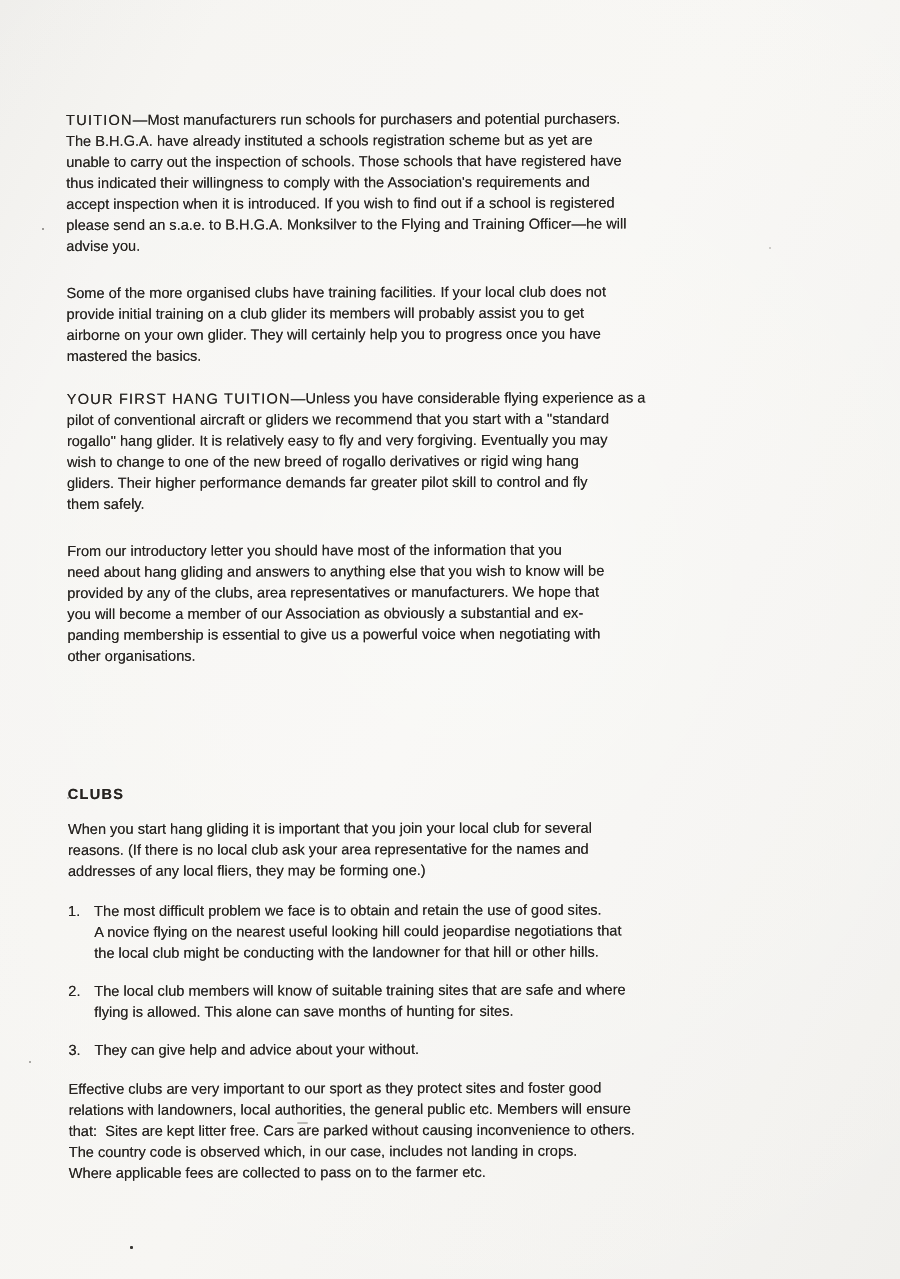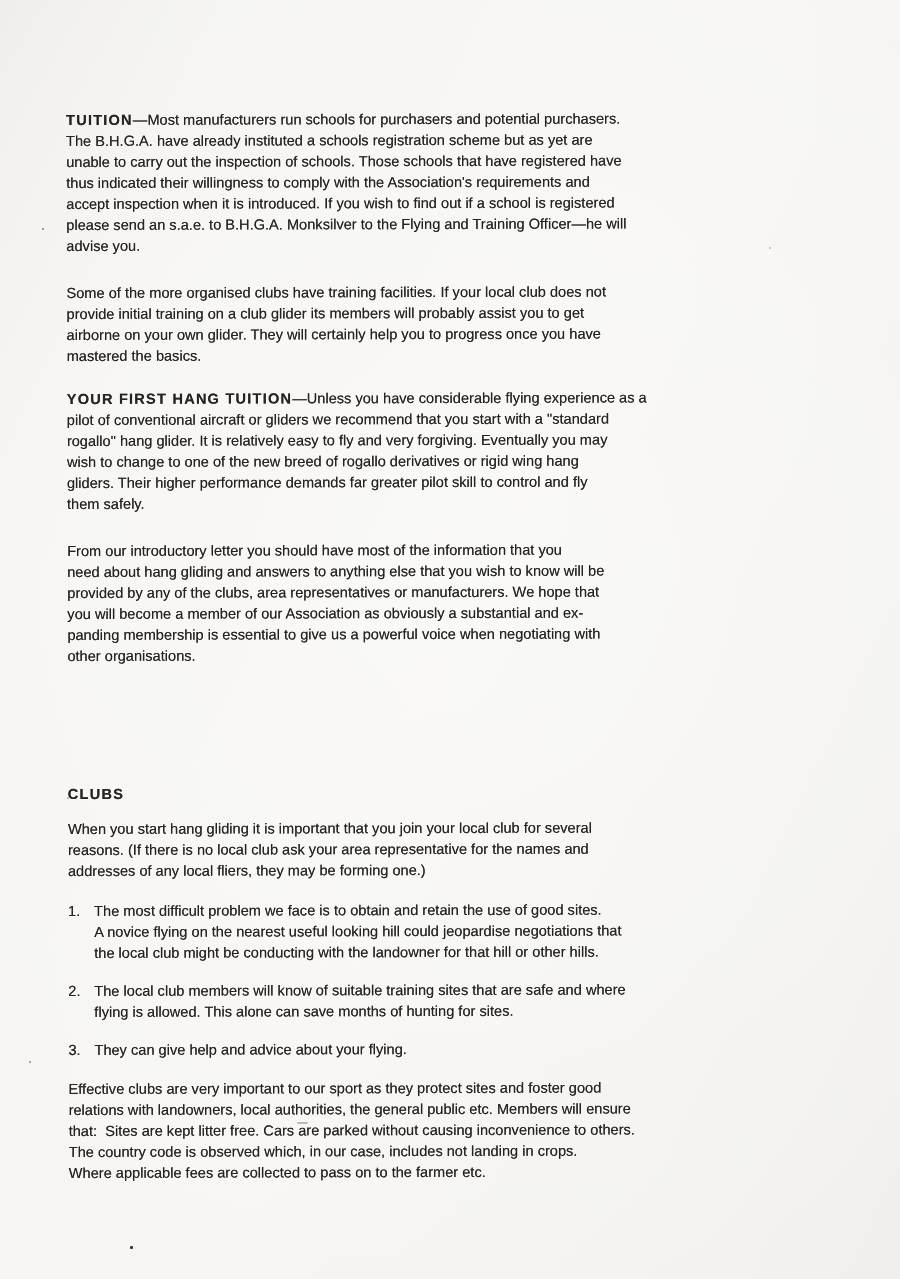--- a/index.html
+++ b/index.html
@@ -21,21 +21,21 @@
     left: 66px; top: 110px;
     width: 706px;
     color: #262320;
     font-size: 14.6px;
     line-height: 21px;
     text-shadow: 0 0 0.55px rgba(38,35,32,0.72);
     transform: rotate(-0.15deg);
     transform-origin: 0 0;
   }
   .para { margin: 0; white-space: pre-wrap; }
-  .lead { font-weight: bold; letter-spacing: 1.2px; }
+  .lead { font-weight: normal; letter-spacing: 1.2px; }
   .heading { font-weight: bold; letter-spacing: 1.2px; white-space: pre-wrap; }
 
   .mt-p2 { margin-top: 26px; }
   .mt-p3 { margin-top: 22px; }
   .mt-p4 { margin-top: 26px; }
   .mt-clubs { margin-top: 117px; }
   .mt-intro { margin-top: 14px; }
   .mt-list { margin-top: 19px; }
   .mt-close { margin-top: 18px; }
 
@@ -102,21 +102,21 @@
 A novice flying on the nearest useful looking hill could jeopardise negotiations that
 the local club might be conducting with the landowner for that hill or other hills.</span>
       </div>
       <div class="list-item">
         <span class="num">2.</span>
         <span class="li-text">The local club members will know of suitable training sites that are safe and where
 flying is allowed. This alone can save months of hunting for sites.</span>
       </div>
       <div class="list-item">
         <span class="num">3.</span>
-        <span class="li-text">They can give help and advice about your flying.</span>
+        <span class="li-text">They can give help and advice about your without.</span>
       </div>
     </div>
 
     <p class="para mt-close">Effective clubs are very important to our sport as they protect sites and foster good
 relations with landowners, local authorities, the general public etc. Members will ensure
 that:  Sites are kept litter free. Cars are parked without causing inconvenience to others.
 The country code is observed which, in our case, includes not landing in crops.
 Where applicable fees are collected to pass on to the farmer etc.</p>
 
   </div>

